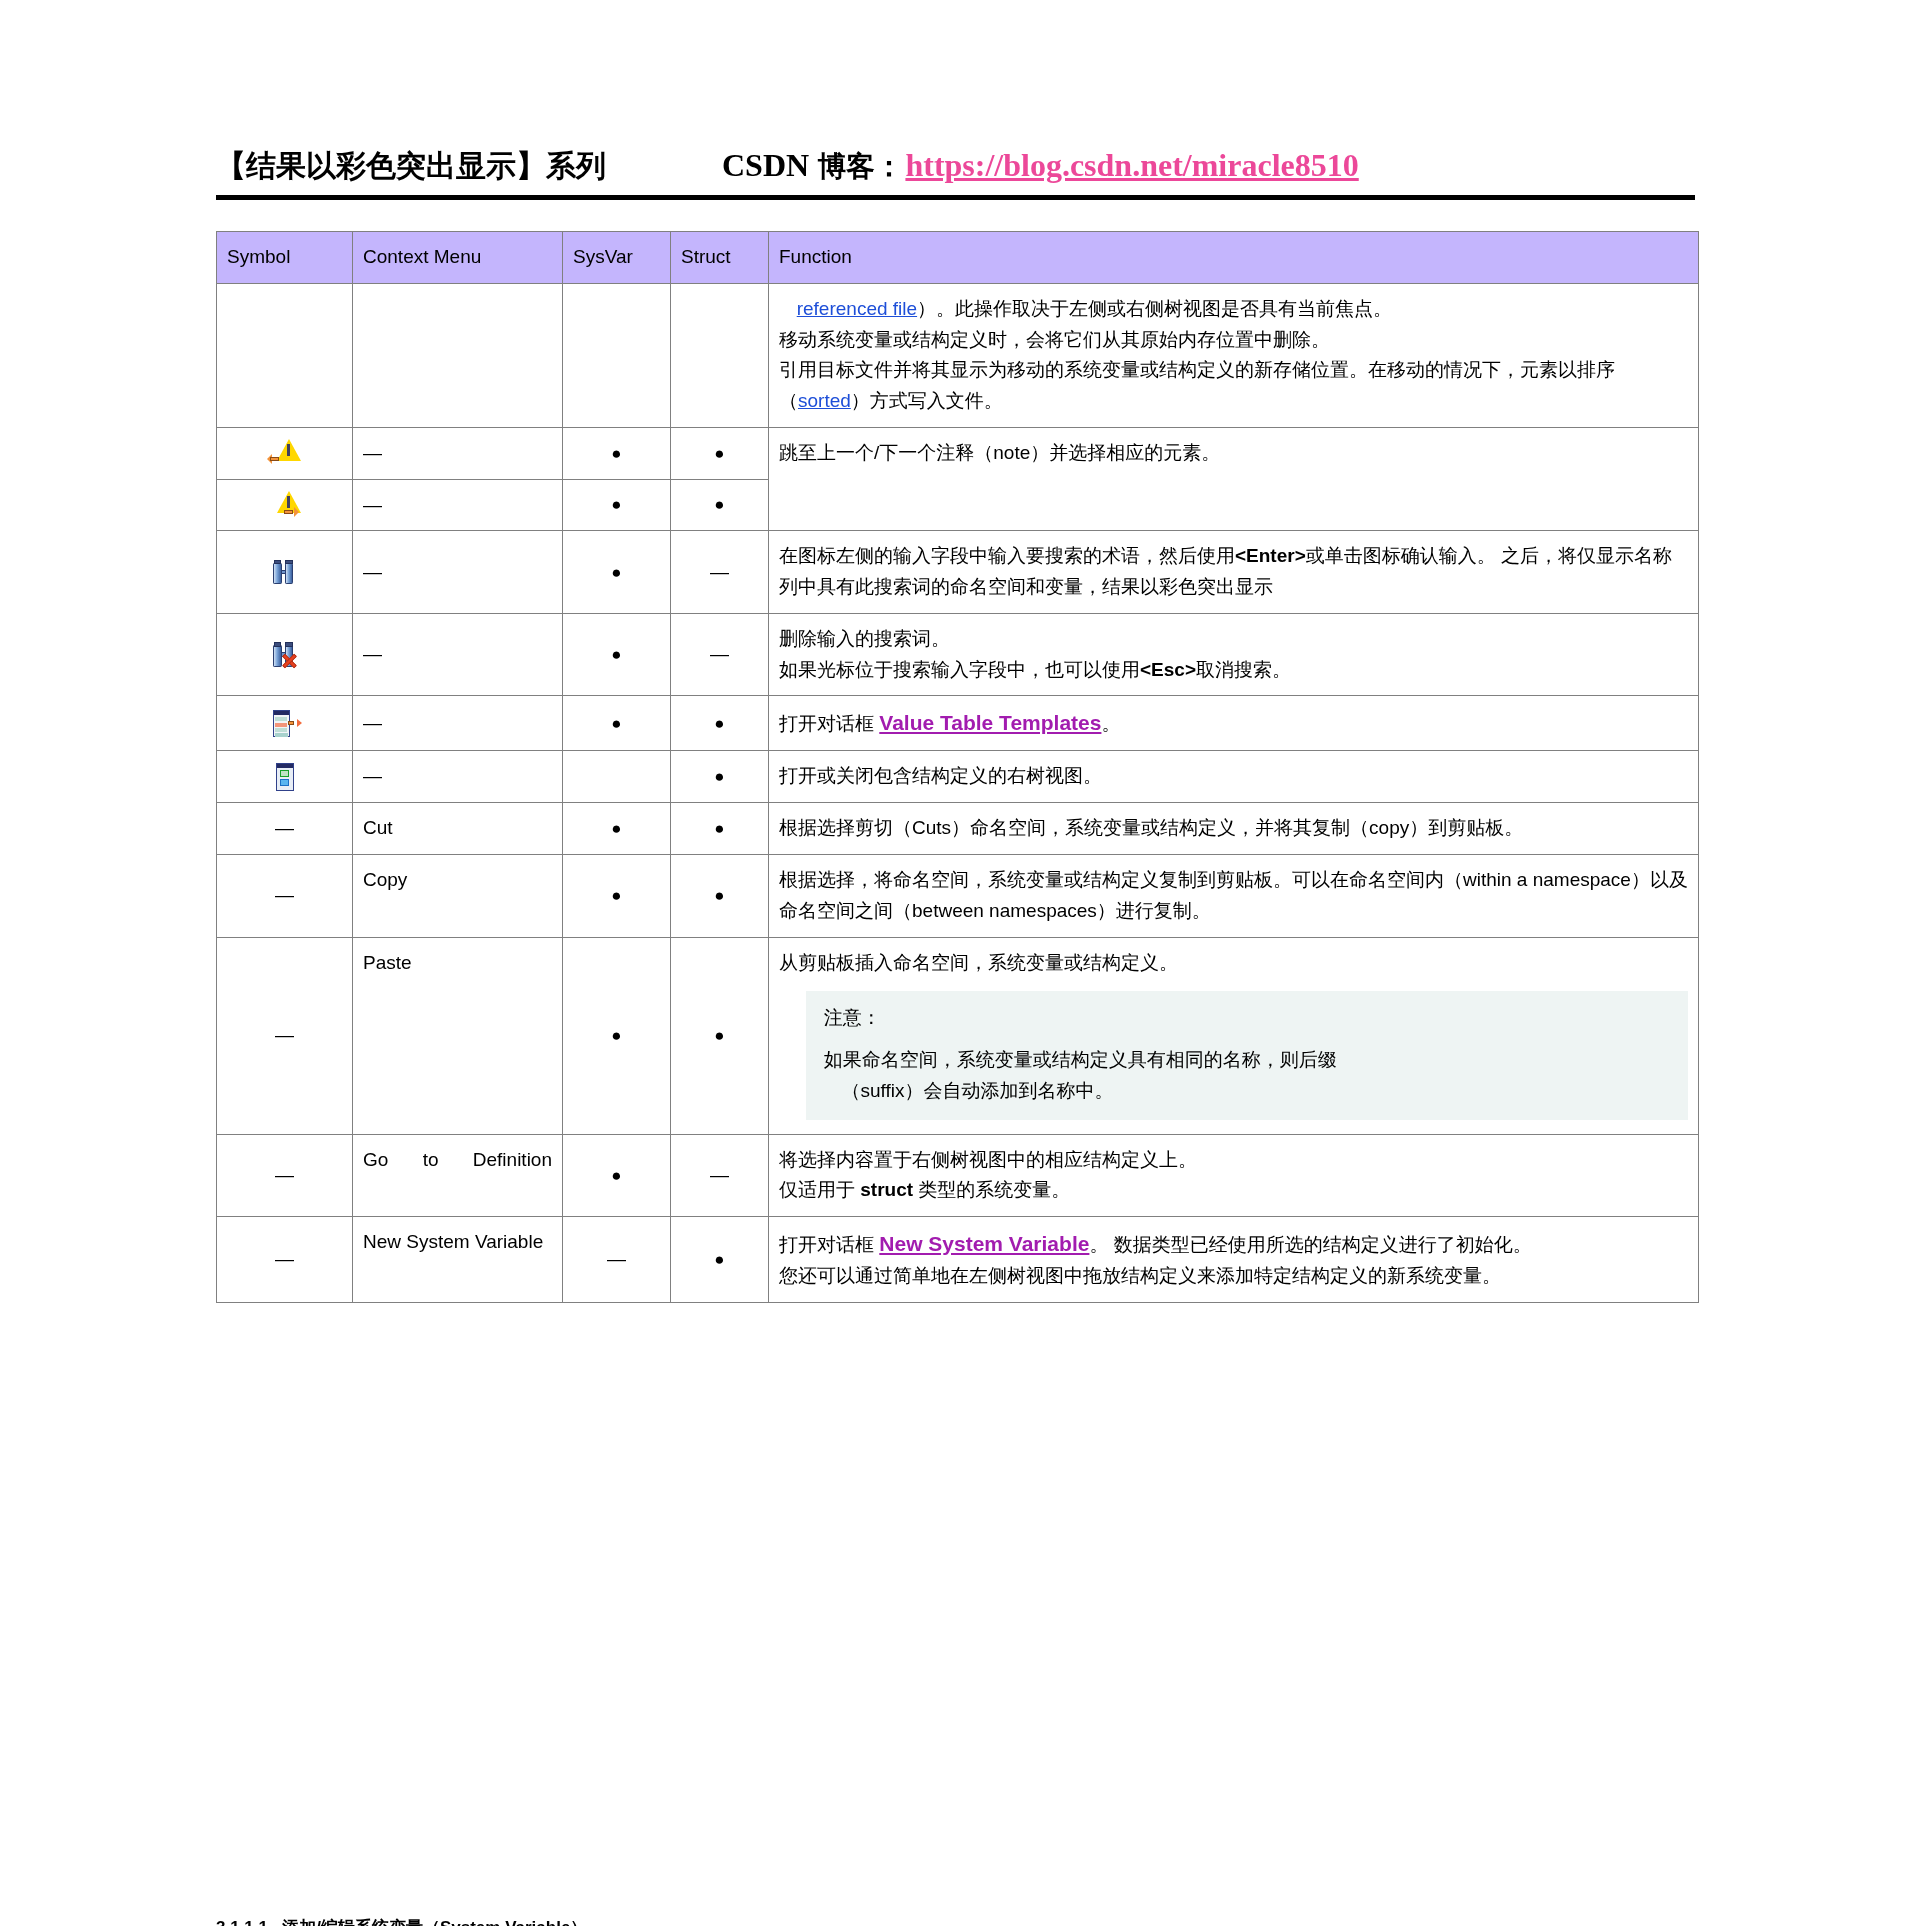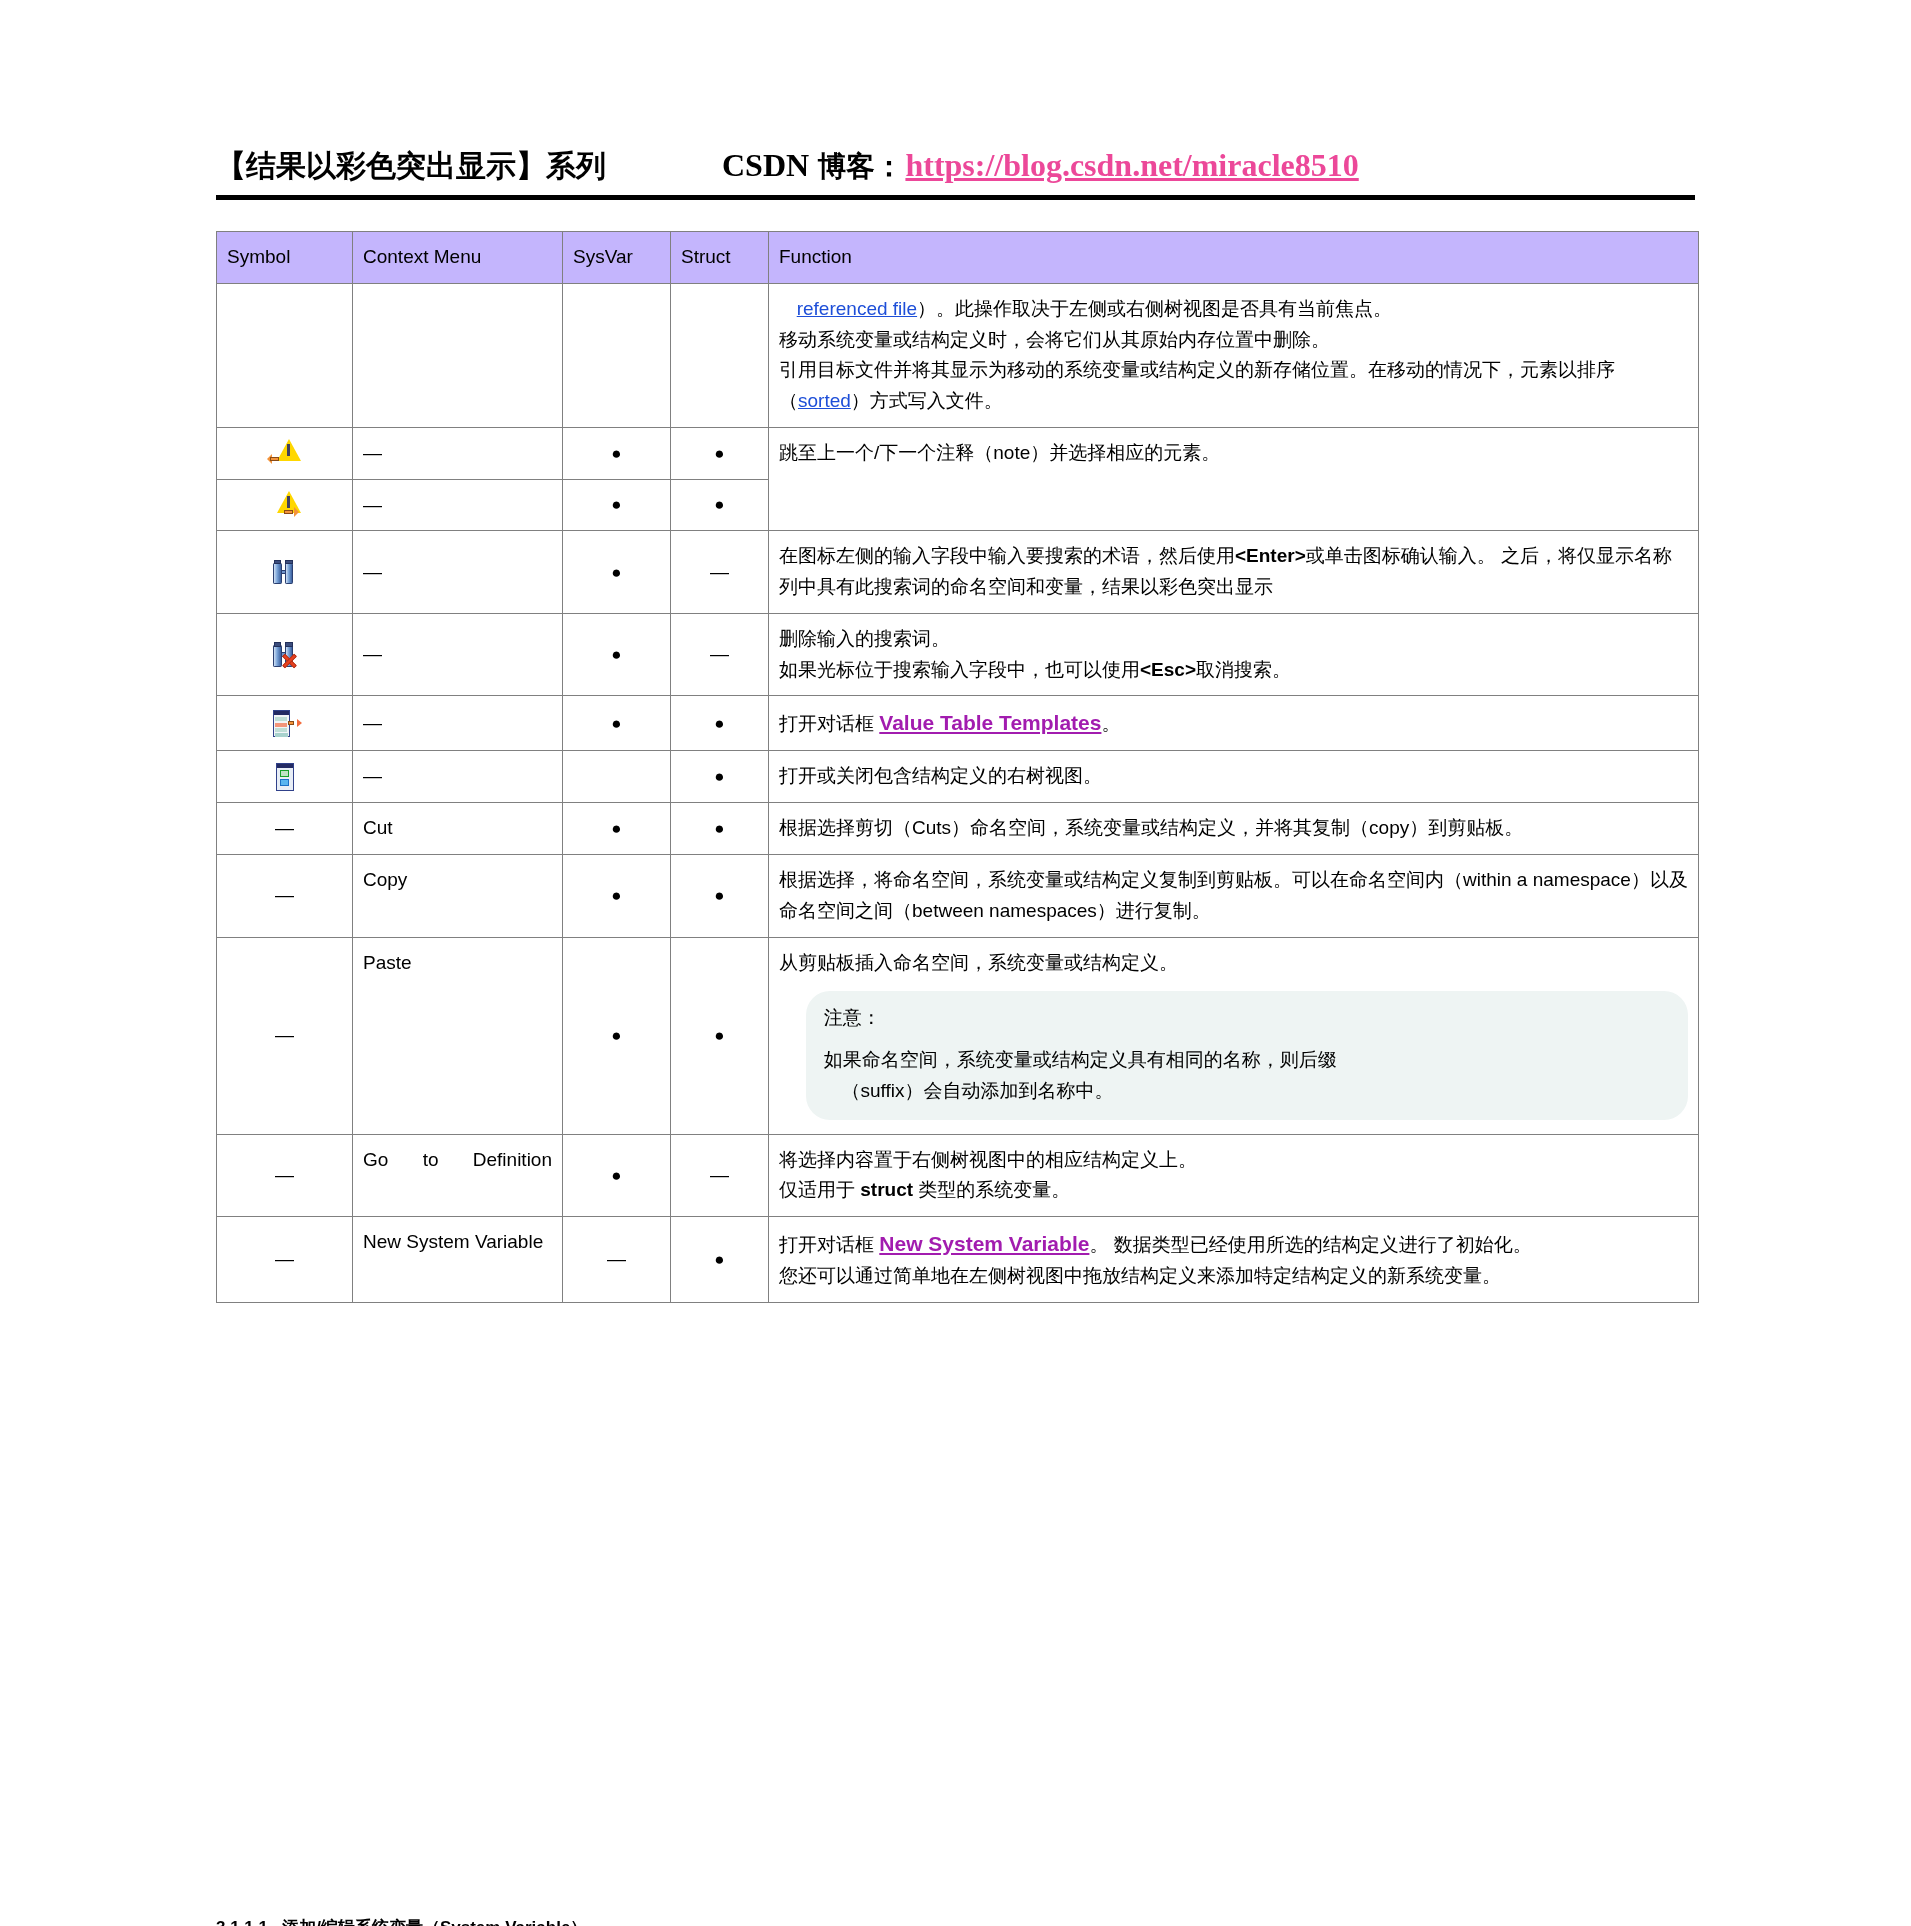--- a/index.html
+++ b/index.html
@@ -220,21 +220,20 @@
      background:#bfe3c4; border:1.9px solid #18a02a; box-sizing:border-box; }
   .ico-panel .blue { position:absolute; left:3.1px; top:15.4px; width:9.2px; height:7px;
      background:#58b5f0; border:1.9px solid #1b6fc4; box-sizing:border-box; }
 
   
   .note-box {
     background: #eef4f3;
     margin: 13px 0 3.9px 27px;
     padding: 11.6px 15.4px 13px 17.7px;
     line-height: 1.62;
-    border-radius: 24px;
   }
   .note-title { margin-bottom: 11.6px; }
   .note-line { text-indent: 0; }
   .note-line2 { text-indent: 17.7px; }
 
   
   a.lnk, .lnk {
     color: #1d4ed8;
     text-decoration: underline;
   }

